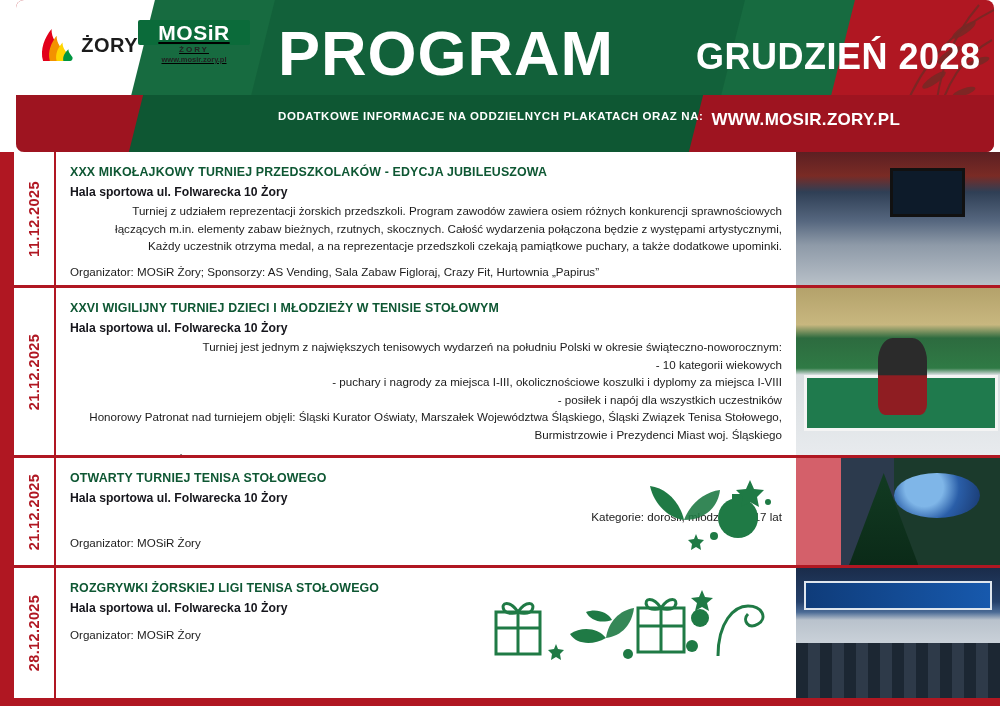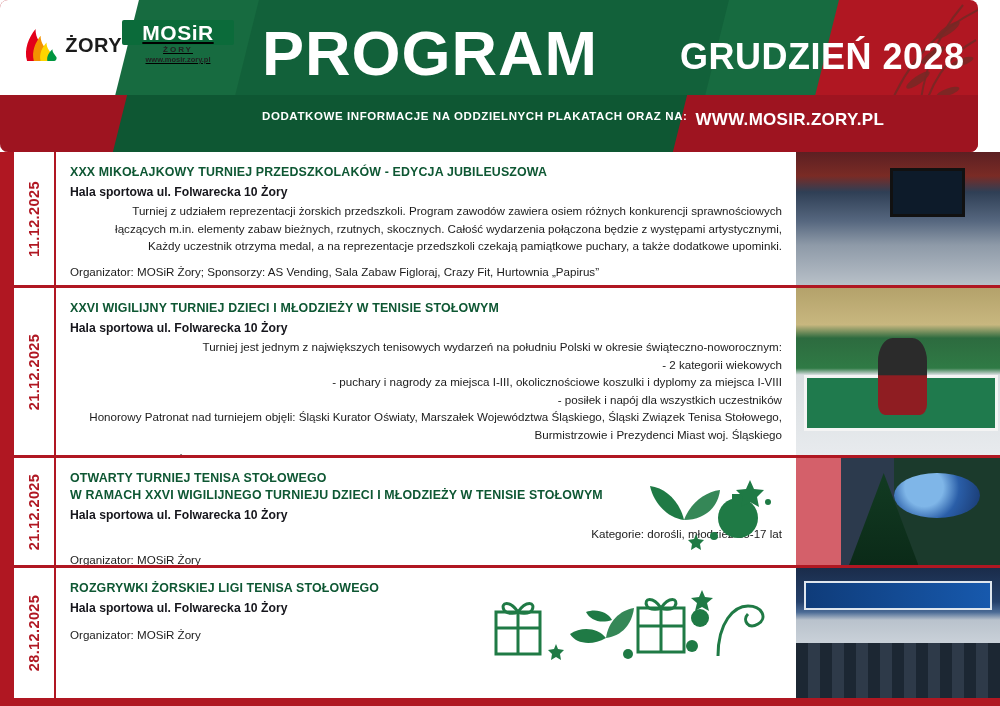--- a/index.html
+++ b/index.html
@@ -12,21 +12,21 @@
   .page {
     position: relative;
     width: 1000px; height: 706px;
     background: #ffffff;
     overflow: hidden;
   }
 
   
   .header {
     position: absolute;
-    top: 0; left: 0;
+    top: 0; left: 16px;
     width: 978px; height: 152px;
     background: #b01722;
     overflow: hidden;
     border-radius: 8px;
   }
   .header-green {
     position: absolute;
     top: 0; left: 120px;
     width: 700px; height: 152px;
     background: #176b40;
@@ -376,40 +376,39 @@
           </div>
         </div>
         <div class="event" style="height: 170px;">
           <div class="date-col">
             <div class="date-text">21.12.2025</div>
           </div>
           <div class="content-col">
             <div class="ev-title">XXVI WIGILIJNY TURNIEJ DZIECI I MŁODZIEŻY W TENISIE STOŁOWYM</div>
             <div class="ev-venue">Hala sportowa ul. Folwarecka 10 Żory</div>
             <div class="ev-line">Turniej jest jednym z największych tenisowych wydarzeń na południu Polski w okresie świąteczno-noworocznym:</div>
-            <div class="ev-line">- 2 kategorii wiekowych</div>
+            <div class="ev-line">- 10 kategorii wiekowych</div>
             <div class="ev-line">- puchary i nagrody za miejsca I-III, okolicznościowe koszulki i dyplomy za miejsca I-VIII</div>
             <div class="ev-line">- posiłek i napój dla wszystkich uczestników</div>
             <div class="ev-line">Honorowy Patronat nad turniejem objęli: Śląski Kurator Oświaty, Marszałek Województwa Śląskiego, Śląski Związek Tenisa Stołowego,</div>
             <div class="ev-line">Burmistrzowie i Prezydenci Miast woj. Śląskiego</div>
             <div class="ev-organizer">Organizator: MOSiR Żory</div>
           </div>
           <div class="photo-col">
             <div class="ph ph-2">
               <div class="player"></div>
             </div>
           </div>
         </div>
         <div class="event" style="height: 110px;">
           <div class="date-col">
             <div class="date-text">21.12.2025</div>
           </div>
           <div class="content-col">
             <div class="ev-title">OTWARTY TURNIEJ TENISA STOŁOWEGO</div>
-            <div class="ev-title">W RAMACH XXVI WIGILIJNEGO TURNIEJU DZIECI I MŁODZIEŻY W TENISIE STOŁOWYM</div>
             <div class="ev-venue">Hala sportowa ul. Folwarecka 10 Żory</div>
             <div class="ev-line">Kategorie: dorośli, młodzież 15-17 lat</div>
             <div class="ev-organizer">Organizator: MOSiR Żory</div>
             <div class="deco" style="right: 14px; top: 10px; width: 150px; height: 82px;"><svg viewBox="0 0 150 82" width="150" height="82">
                 <g fill="#1f7a45">
                   <path d="M18 18 C34 20 48 34 52 52 C36 50 22 36 18 18Z"></path>
                   <path d="M52 52 C58 36 72 24 88 22 C86 40 72 52 52 52Z" opacity=".9"></path>
                 </g>
                 <circle cx="106" cy="50" r="20" fill="#1f7a45"></circle>
                 <rect x="100" y="26" width="12" height="8" fill="#1f7a45"></rect>

